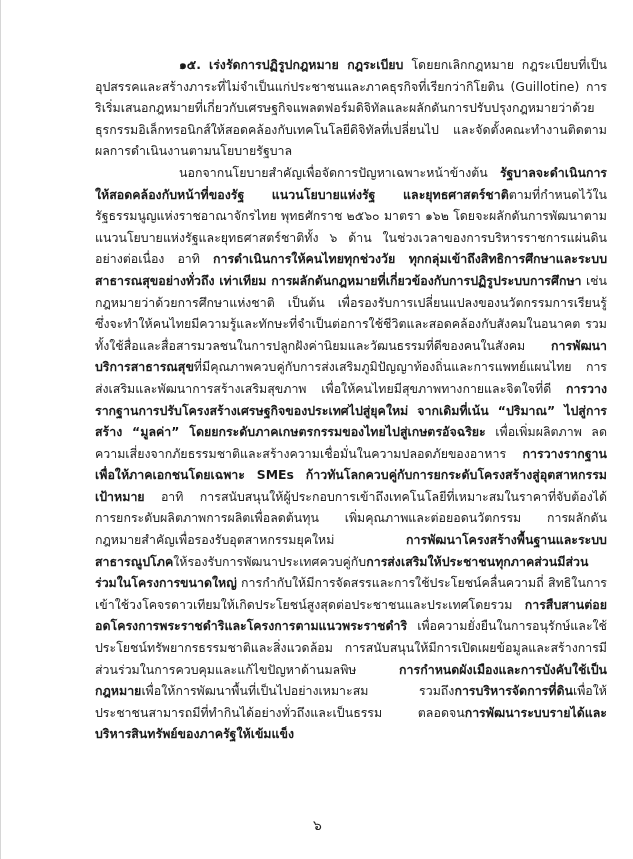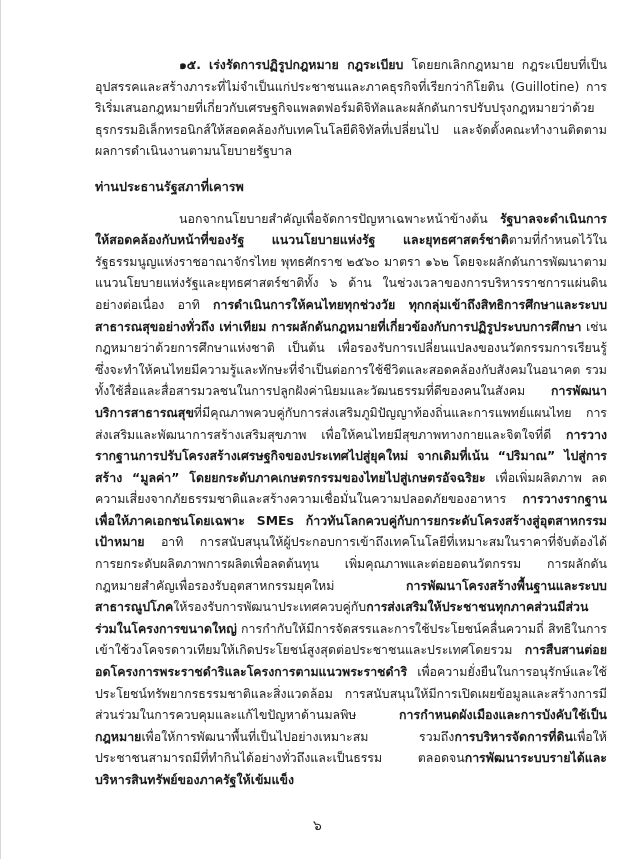--- a/index.html
+++ b/index.html
@@ -64,20 +64,19 @@
     }
   </style>
 </head>
 <body>
 
 <div class="page">
   <div class="content">
 
     <p class="para indent p1"><span class="b">๑๕.</span> <span class="b">เร่งรัดการปฏิรูปกฎหมาย กฎระเบียบ</span> <span>โดยยกเลิกกฎหมาย กฎระเบียบที่เป็นอุปสรรคและสร้างภาระที่ไม่จำเป็นแก่ประชาชนและภาคธุรกิจที่เรียกว่ากิโยติน (Guillotine) การริเริ่มเสนอกฎหมายที่เกี่ยวกับเศรษฐกิจแพลตฟอร์มดิจิทัลและผลักดันการปรับปรุงกฎหมายว่าด้วยธุรกรรมอิเล็กทรอนิกส์ให้สอดคล้องกับเทคโนโลยีดิจิทัลที่เปลี่ยนไป และจัดตั้งคณะทำงานติดตามผลการดำเนินงานตามนโยบายรัฐบาล</span></p>
 
-    <div class="heading">ท่านประธานรัฐสภาที่เคารพ</div>
 
     <p class="para indent"><span>นอกจากนโยบายสำคัญเพื่อจัดการปัญหาเฉพาะหน้าข้างต้น </span><span class="b">รัฐบาลจะดำเนินการให้สอดคล้องกับหน้าที่ของรัฐ แนวนโยบายแห่งรัฐ และยุทธศาสตร์ชาติ</span><span>ตามที่กำหนดไว้ในรัฐธรรมนูญแห่งราชอาณาจักรไทย พุทธศักราช ๒๕๖๐ มาตรา ๑๖๒ โดยจะผลักดันการพัฒนาตามแนวนโยบายแห่งรัฐและยุทธศาสตร์ชาติทั้ง ๖ ด้าน ในช่วงเวลาของการบริหารราชการแผ่นดินอย่างต่อเนื่อง อาทิ </span><span class="b">การดำเนินการให้คนไทยทุกช่วงวัย ทุกกลุ่มเข้าถึงสิทธิการศึกษาและระบบสาธารณสุขอย่างทั่วถึง เท่าเทียม การผลักดันกฎหมายที่เกี่ยวข้องกับการปฏิรูประบบการศึกษา</span><span> เช่น กฎหมายว่าด้วยการศึกษาแห่งชาติ เป็นต้น เพื่อรองรับการเปลี่ยนแปลงของนวัตกรรมการเรียนรู้ ซึ่งจะทำให้คนไทยมีความรู้และทักษะที่จำเป็นต่อการใช้ชีวิตและสอดคล้องกับสังคมในอนาคต รวมทั้งใช้สื่อและสื่อสารมวลชนในการปลูกฝังค่านิยมและวัฒนธรรมที่ดีของคนในสังคม </span><span class="b">การพัฒนาบริการสาธารณสุข</span><span>ที่มีคุณภาพควบคู่กับการส่งเสริมภูมิปัญญาท้องถิ่นและการแพทย์แผนไทย การส่งเสริมและพัฒนาการสร้างเสริมสุขภาพ เพื่อให้คนไทยมีสุขภาพทางกายและจิตใจที่ดี </span><span class="b">การวางรากฐานการปรับโครงสร้างเศรษฐกิจของประเทศไปสู่ยุคใหม่ จากเดิมที่เน้น “ปริมาณ” ไปสู่การสร้าง “มูลค่า” โดยยกระดับภาคเกษตรกรรมของไทยไปสู่เกษตรอัจฉริยะ</span><span> เพื่อเพิ่มผลิตภาพ ลดความเสี่ยงจากภัยธรรมชาติและสร้างความเชื่อมั่นในความปลอดภัยของอาหาร </span><span class="b">การวางรากฐานเพื่อให้ภาคเอกชนโดยเฉพาะ SMEs ก้าวทันโลกควบคู่กับการยกระดับโครงสร้างสู่อุตสาหกรรมเป้าหมาย</span><span> อาทิ การสนับสนุนให้ผู้ประกอบการเข้าถึงเทคโนโลยีที่เหมาะสมในราคาที่จับต้องได้ การยกระดับผลิตภาพการผลิตเพื่อลดต้นทุน เพิ่มคุณภาพและต่อยอดนวัตกรรม การผลักดันกฎหมายสำคัญเพื่อรองรับอุตสาหกรรมยุคใหม่ </span><span class="b">การพัฒนาโครงสร้างพื้นฐานและระบบสาธารณูปโภค</span><span>ให้รองรับการพัฒนาประเทศควบคู่กับ</span><span class="b">การส่งเสริมให้ประชาชนทุกภาคส่วนมีส่วนร่วมในโครงการขนาดใหญ่</span><span> การกำกับให้มีการจัดสรรและการใช้ประโยชน์คลื่นความถี่ สิทธิในการเข้าใช้วงโคจรดาวเทียมให้เกิดประโยชน์สูงสุดต่อประชาชนและประเทศโดยรวม </span><span class="b">การสืบสานต่อยอดโครงการพระราชดำริและโครงการตามแนวพระราชดำริ</span><span> เพื่อความยั่งยืนในการอนุรักษ์และใช้ประโยชน์ทรัพยากรธรรมชาติและสิ่งแวดล้อม การสนับสนุนให้มีการเปิดเผยข้อมูลและสร้างการมีส่วนร่วมในการควบคุมและแก้ไขปัญหาด้านมลพิษ </span><span class="b">การกำหนดผังเมืองและการบังคับใช้เป็นกฎหมาย</span><span>เพื่อให้การพัฒนาพื้นที่เป็นไปอย่างเหมาะสม รวมถึง</span><span class="b">การบริหารจัดการที่ดิน</span><span>เพื่อให้ประชาชนสามารถมีที่ทำกินได้อย่างทั่วถึงและเป็นธรรม ตลอดจน</span><span class="b">การพัฒนาระบบรายได้และบริหารสินทรัพย์ของภาครัฐให้เข้มแข็ง</span></p>
 
   </div>
 
   <div class="page-number">๖</div>
 </div>
 
 </body></html>

